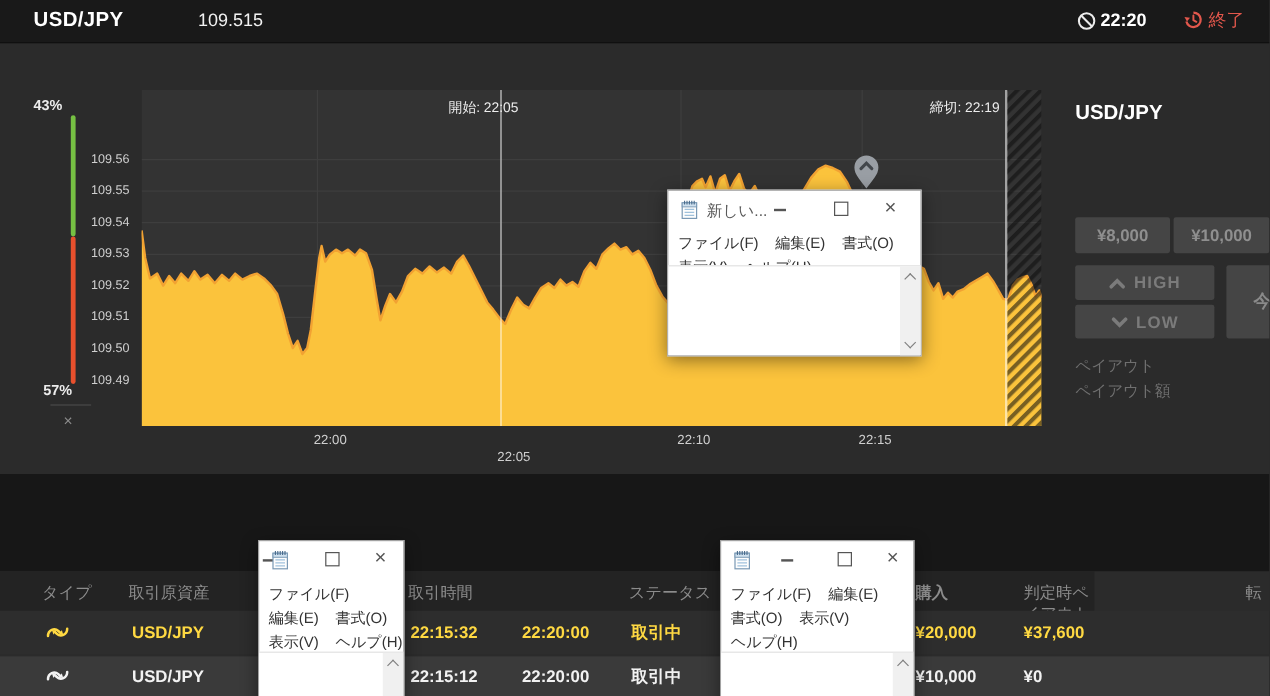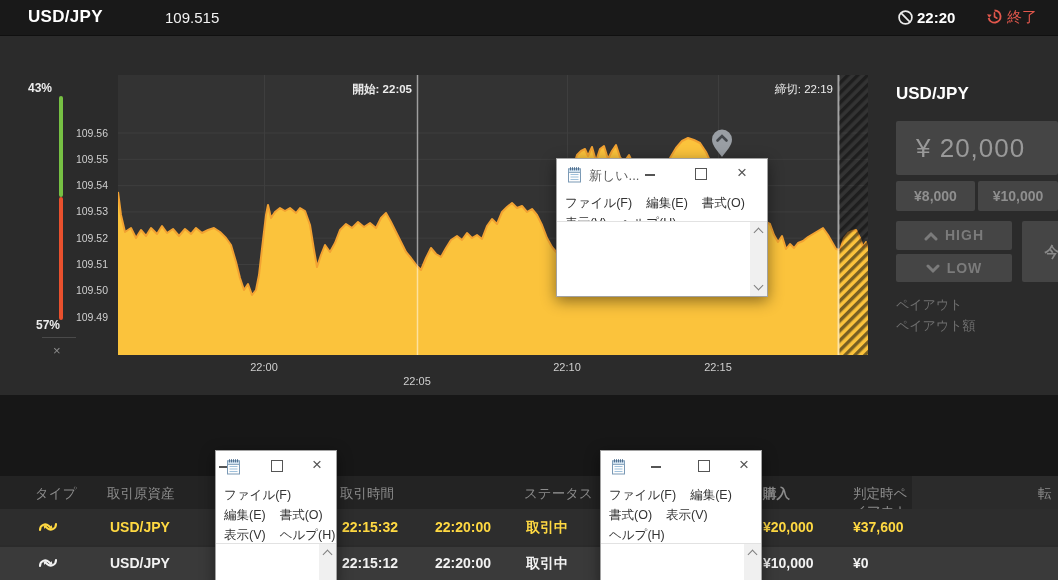--- a/index.html
+++ b/index.html
@@ -13,22 +13,22 @@
   .clock{left:917px;top:9px;font-size:15px;font-weight:bold;color:#fff;}
   .endlbl{left:1007px;top:8px;font-size:15px;color:#e2574c;}
   
   .glabel{font-size:12px;font-weight:bold;color:#ececec;}
   .gbar{width:4px;border-radius:2px;}
   .gdivider{left:42px;top:337px;width:34px;height:1px;background:#4a4a4a;}
   .gclose{left:53px;top:343px;font-size:13px;color:#8d8d8d;cursor:pointer;}
   
   .chartbg{left:118px;top:75px;width:750px;height:280px;}
   .ylab{position:absolute;width:48px;text-align:right;font-size:10.5px;color:#cfcfcf;height:13px;line-height:13px;left:60px;}
-  .xlab{position:absolute;top:361px;width:50px;text-align:center;font-size:11px;color:#cfcfcf;}
-  .startlab{right:646px;top:82px;font-size:11.5px;color:#ededed;font-weight:bold;}
+  .xlab{position:absolute;top:361px;width:50px;text-align:right;font-size:11px;color:#cfcfcf;}
+  .startlab{right:626px;top:82px;font-size:11.5px;color:#ededed;}
   .deadlab{right:225px;top:82px;font-size:11.5px;color:#ededed;}
   
   .rp-pair{left:896px;top:84px;font-size:17px;font-weight:bold;color:#fff;}
   .rp-amount{left:896px;top:121px;width:162px;height:54px;background:#454545;border-radius:2px;
              color:#999;font-size:26px;line-height:54px;padding-left:20px;box-sizing:border-box;letter-spacing:1px;}
   .rp-btn{background:#454545;border-radius:2px;color:#8f8f8f;font-weight:bold;text-align:center;cursor:pointer;}
   .rp-q1{left:896px;top:181px;width:79px;height:30px;font-size:14px;line-height:30px;}
   .rp-q2{left:978px;top:181px;width:80px;height:30px;font-size:14px;line-height:30px;}
   .rp-high{left:896px;top:221px;width:116px;height:29px;font-size:14px;line-height:29px;color:#7b7b7b;letter-spacing:1px;}
   .rp-low{left:896px;top:254px;width:116px;height:28px;font-size:14px;line-height:28px;color:#7b7b7b;letter-spacing:1px;}
@@ -152,21 +152,20 @@
     <div class="ylab" style="top:311px;">109.49</div>
   </div>
   <div>
     <div class="abs xlab" style="left:239px;">22:00</div>
     <div class="abs xlab" style="left:392px;margin-top:14px;">22:05</div>
     <div class="abs xlab" style="left:542px;">22:10</div>
     <div class="abs xlab" style="left:693px;">22:15</div>
   </div>
 
   <div class="abs rp-pair">USD/JPY</div>
-  <div class="abs rp-amount">¥ 20,000</div>
   <div class="abs rp-btn rp-q1">¥8,000</div>
   <div class="abs rp-btn rp-q2">¥10,000</div>
   <div class="abs rp-btn rp-high">
     <span class="chev"><svg width="14" height="10" viewBox="0 0 14 10">
           <path d="M2 8 L7 3 L12 8" fill="none" stroke="currentColor" stroke-width="3" stroke-linecap="round"></path>
         </svg></span><span>HIGH</span>
   </div>
   <div class="abs rp-btn rp-low">
     <span class="chev"><svg width="14" height="10" viewBox="0 0 14 10">
           <path d="M2 2 L7 7 L12 2" fill="none" stroke="currentColor" stroke-width="3" stroke-linecap="round"></path>

